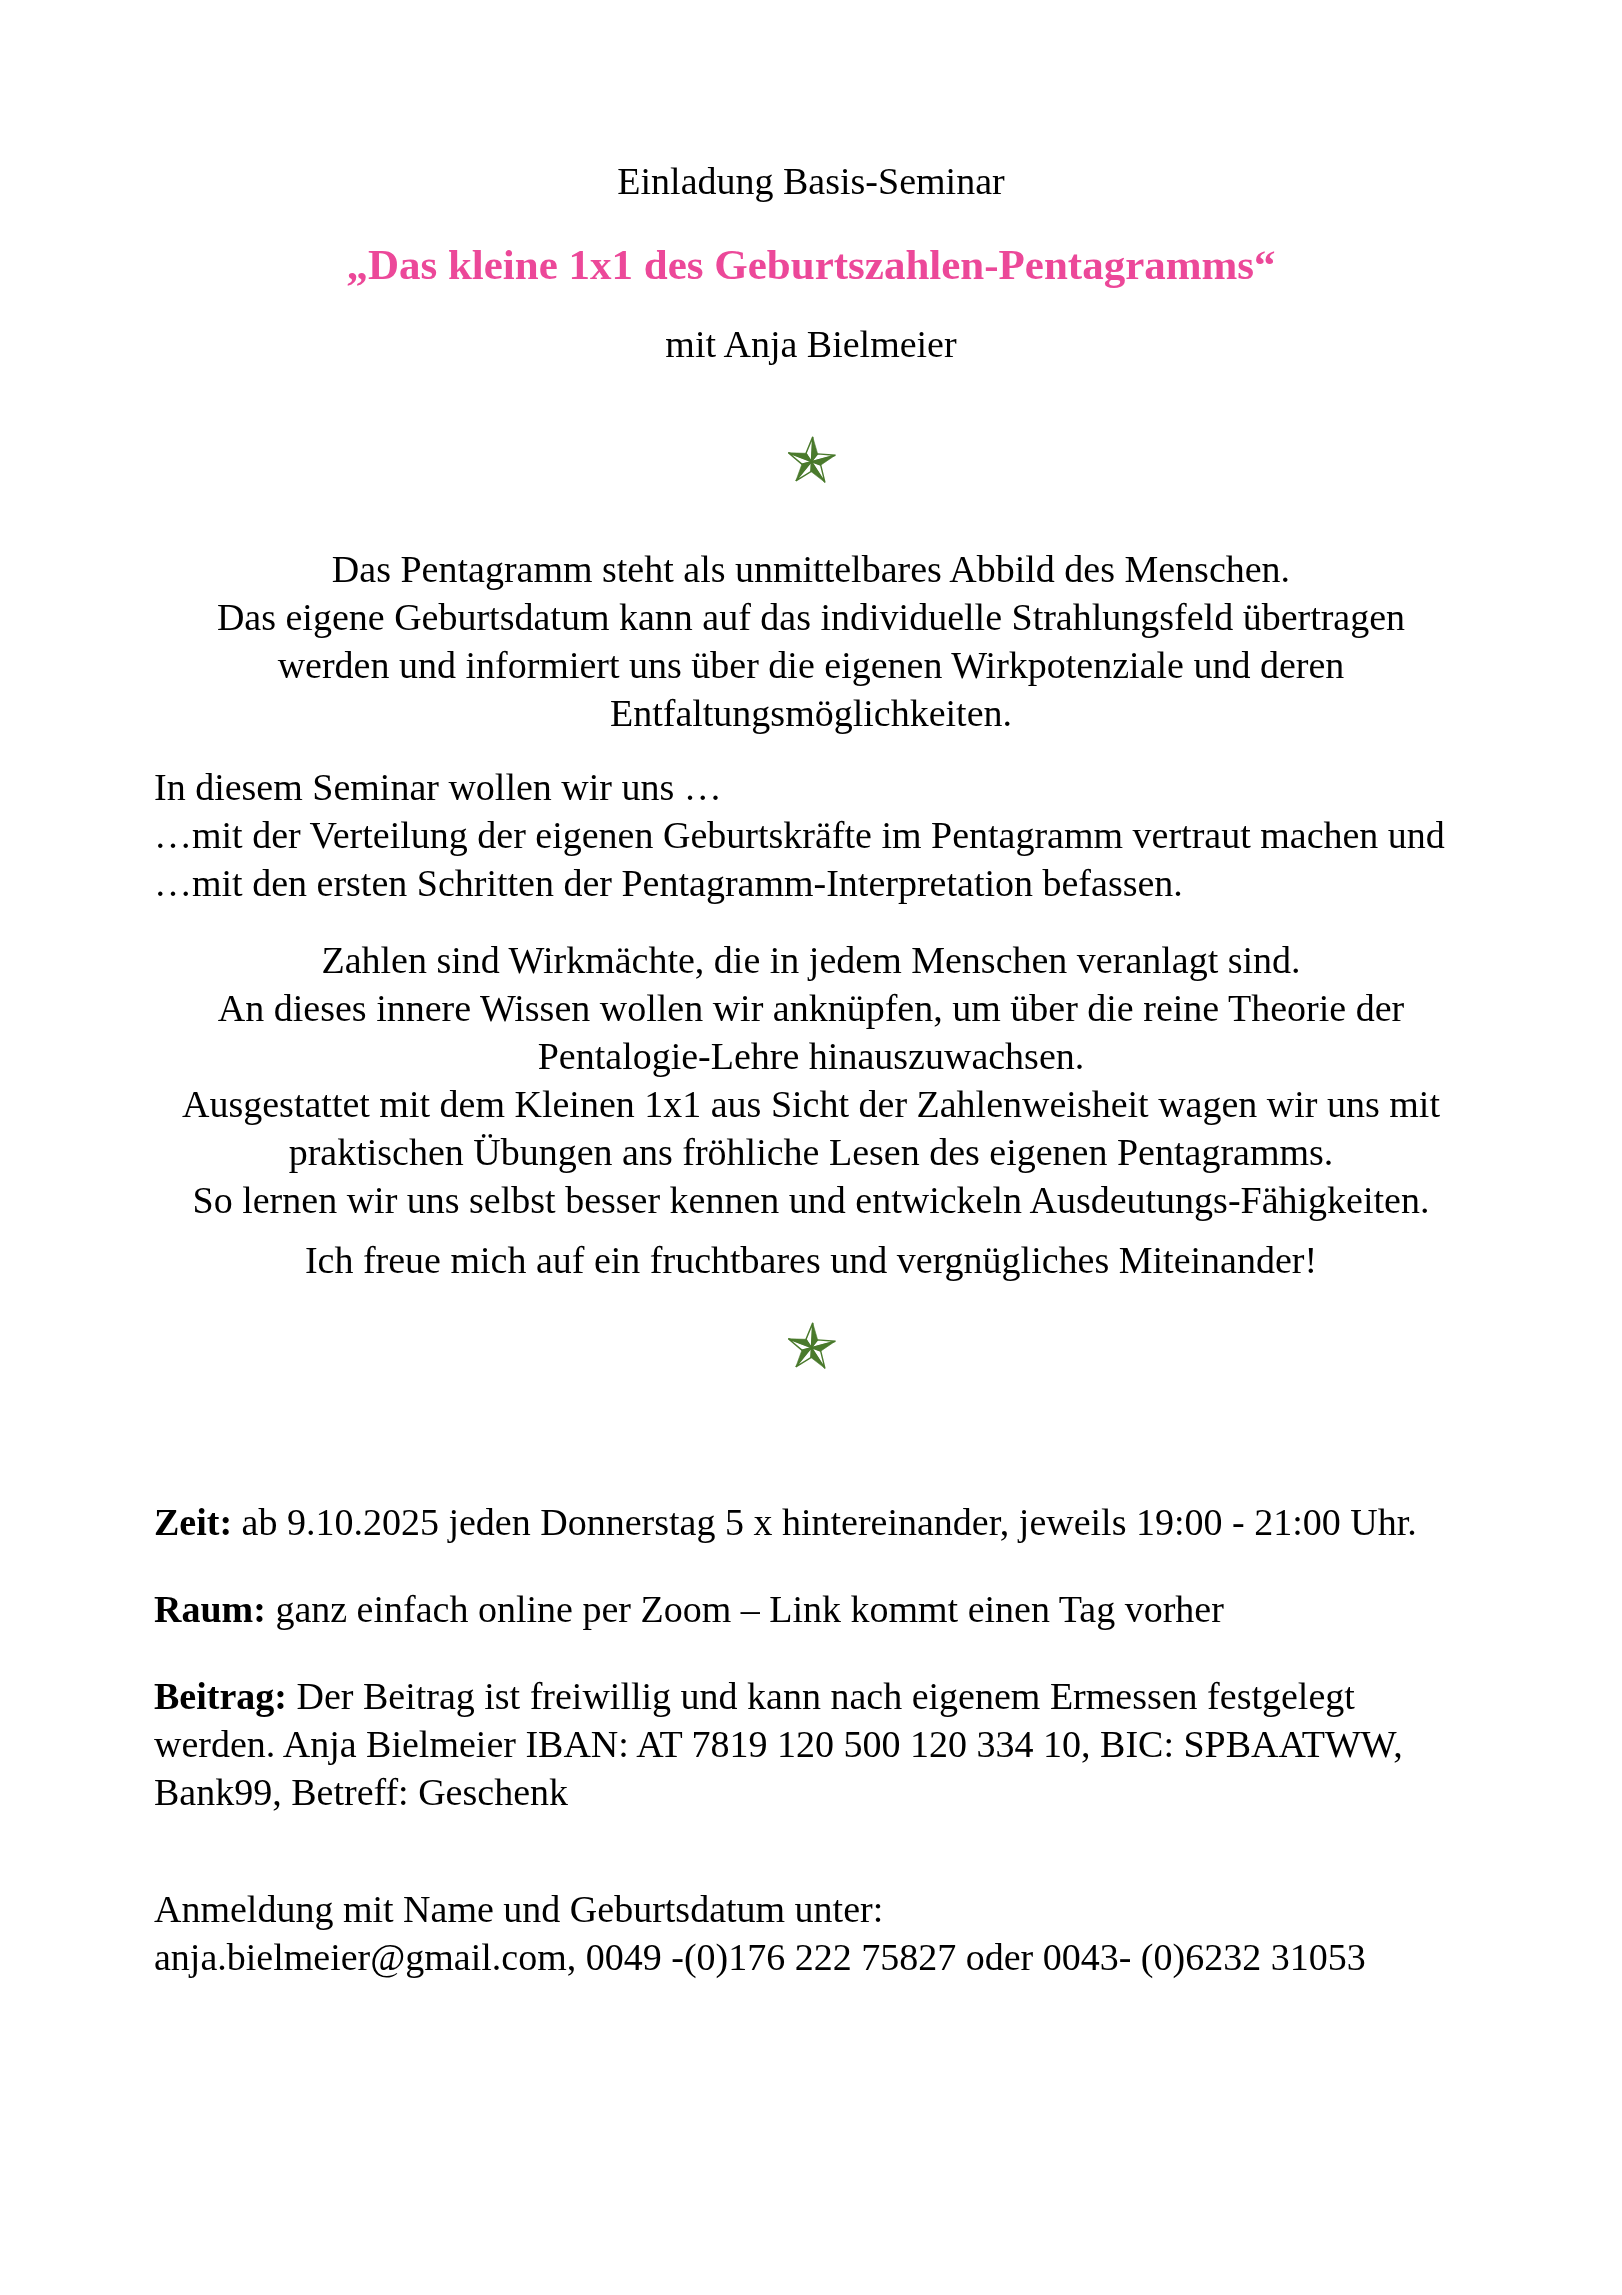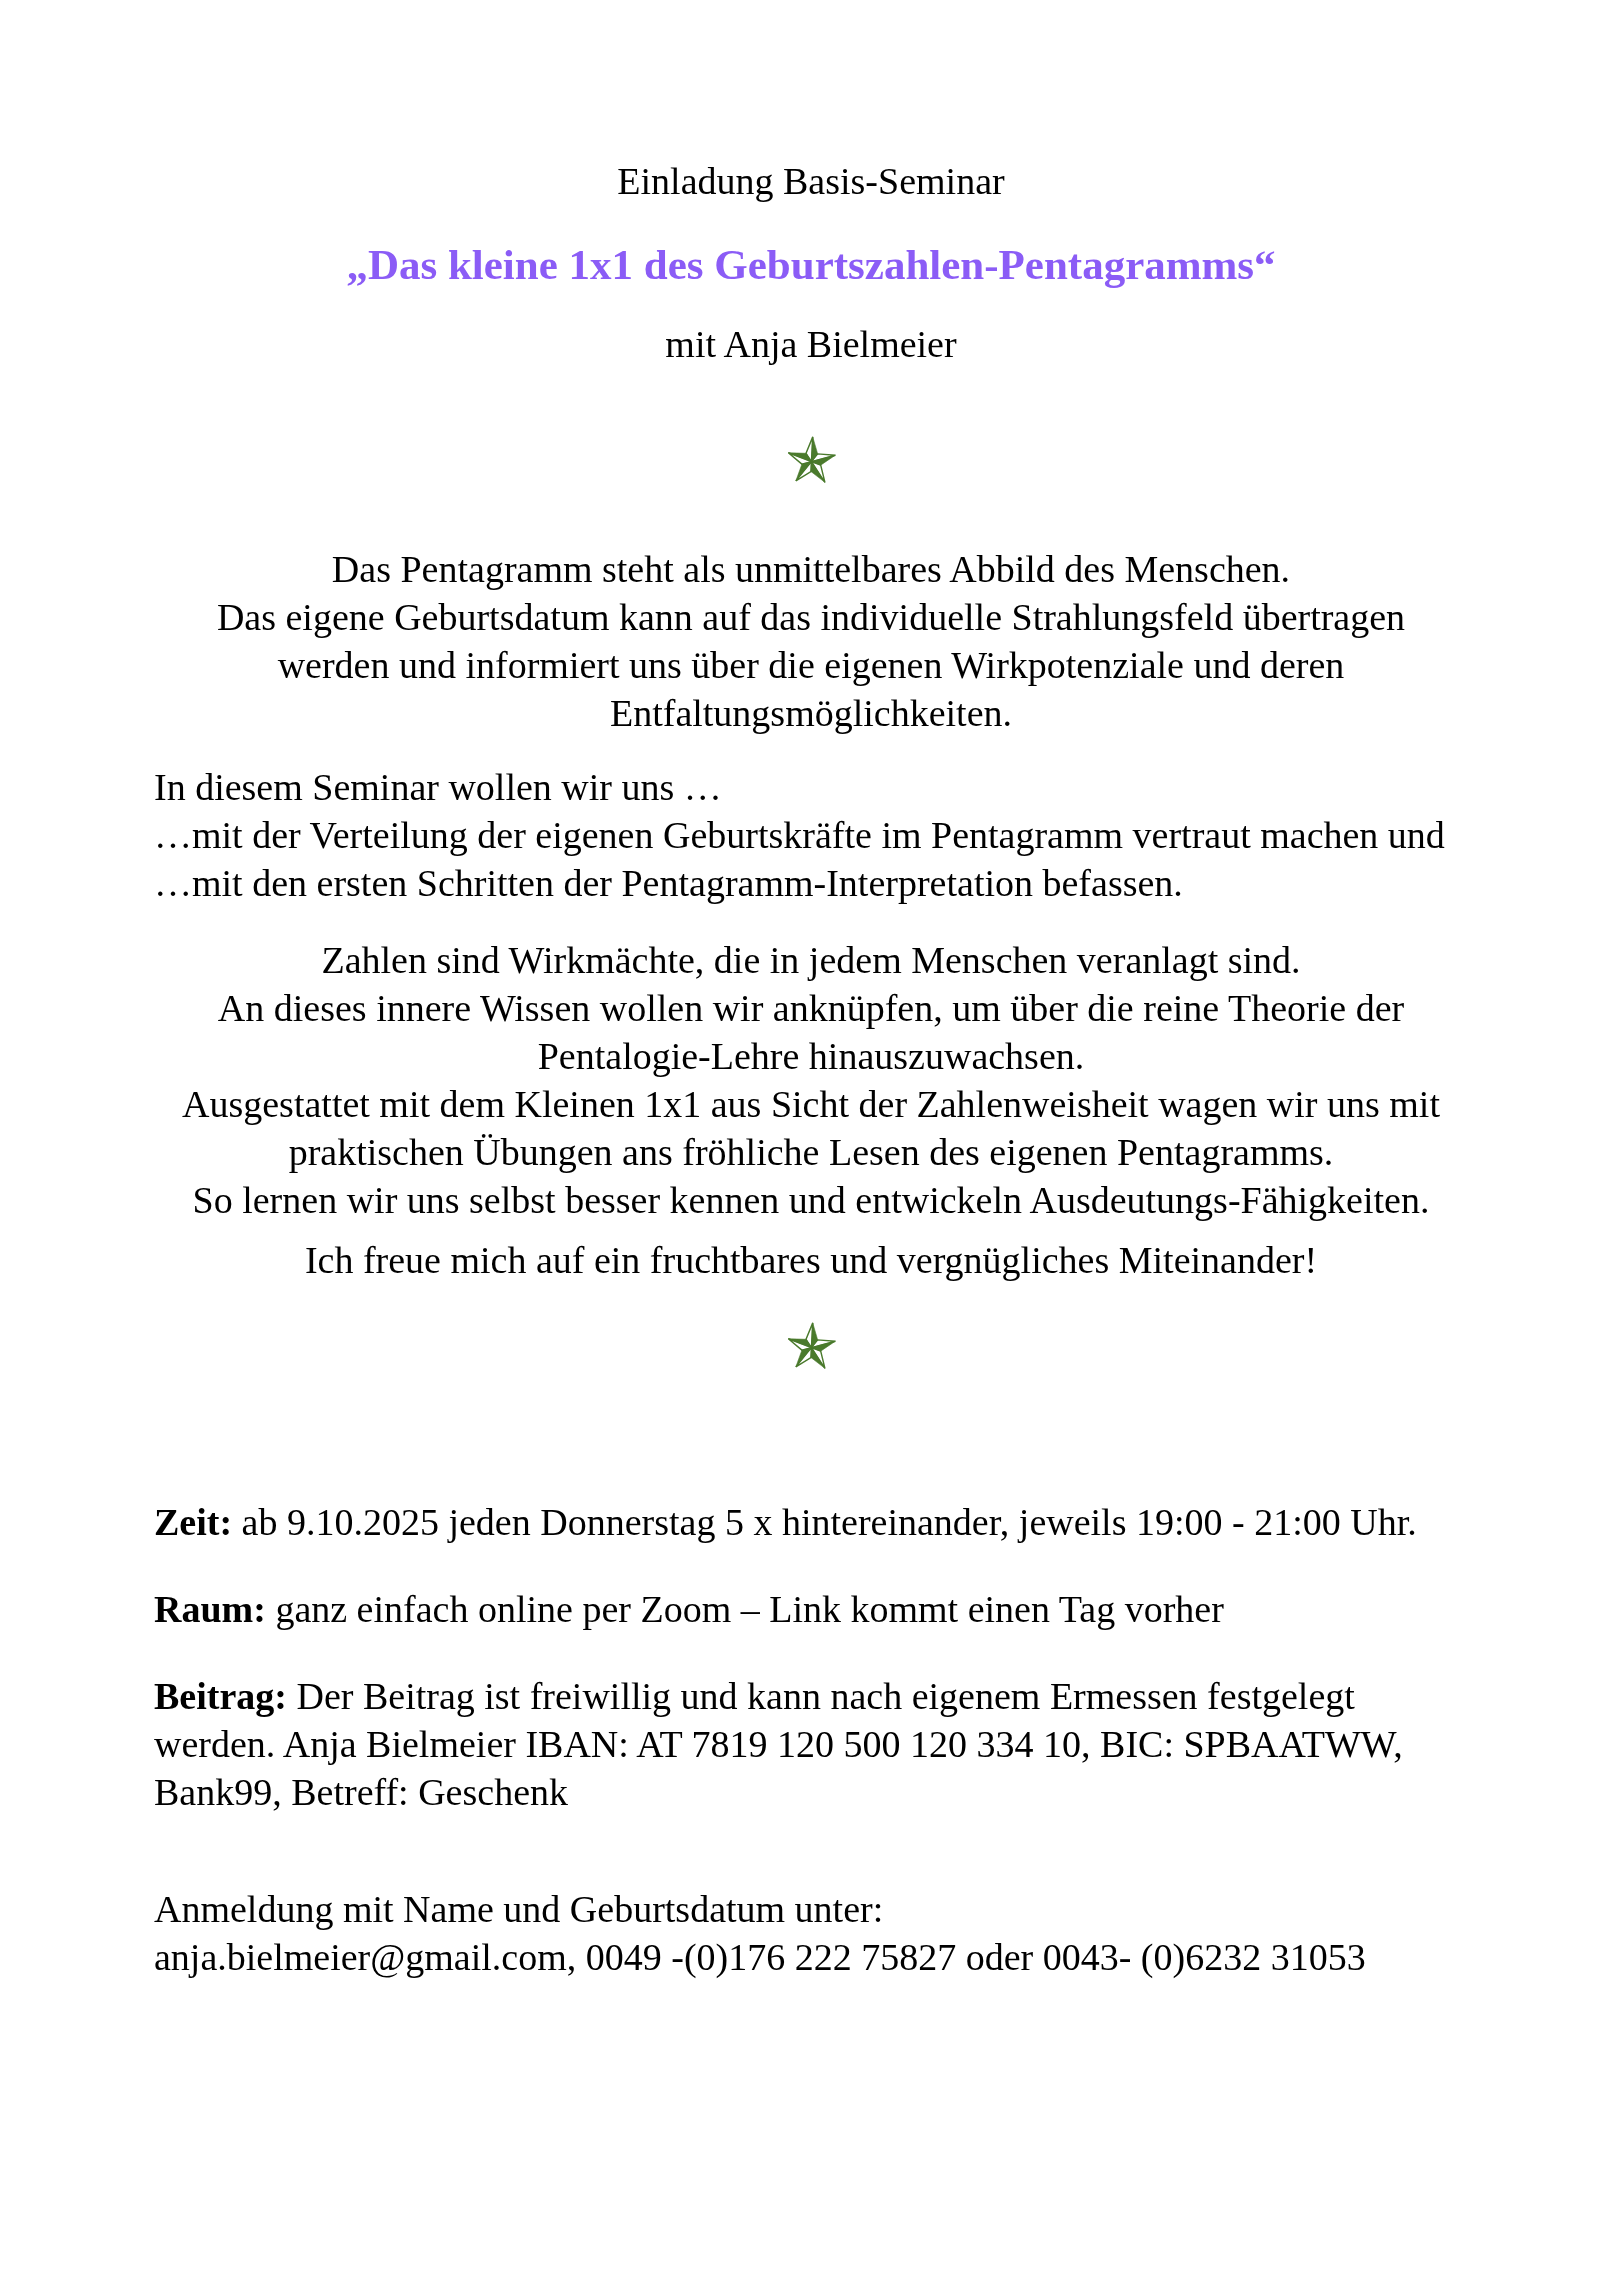--- a/index.html
+++ b/index.html
@@ -22,21 +22,21 @@
   }
   .center { text-align: center; padding: 0 156px; }
   .left   { text-align: left; padding-left: 154px; padding-right: 114px; }
   .line   { display: block; white-space: nowrap; }
   .kicker { }
   .title {
     margin: 31px 0 0 0;
     font-size: 43px;
     line-height: 58px;
     font-weight: bold;
-    color: #8b5cf6;
+    color: #ec4899;
     white-space: nowrap;
   }
   .subtitle { margin-top: 26px; }
   .star-wrap {
     margin-top: 65px;
     text-align: center;
   }
   .star-wrap svg {
     width: 55px;
     height: 55px;

